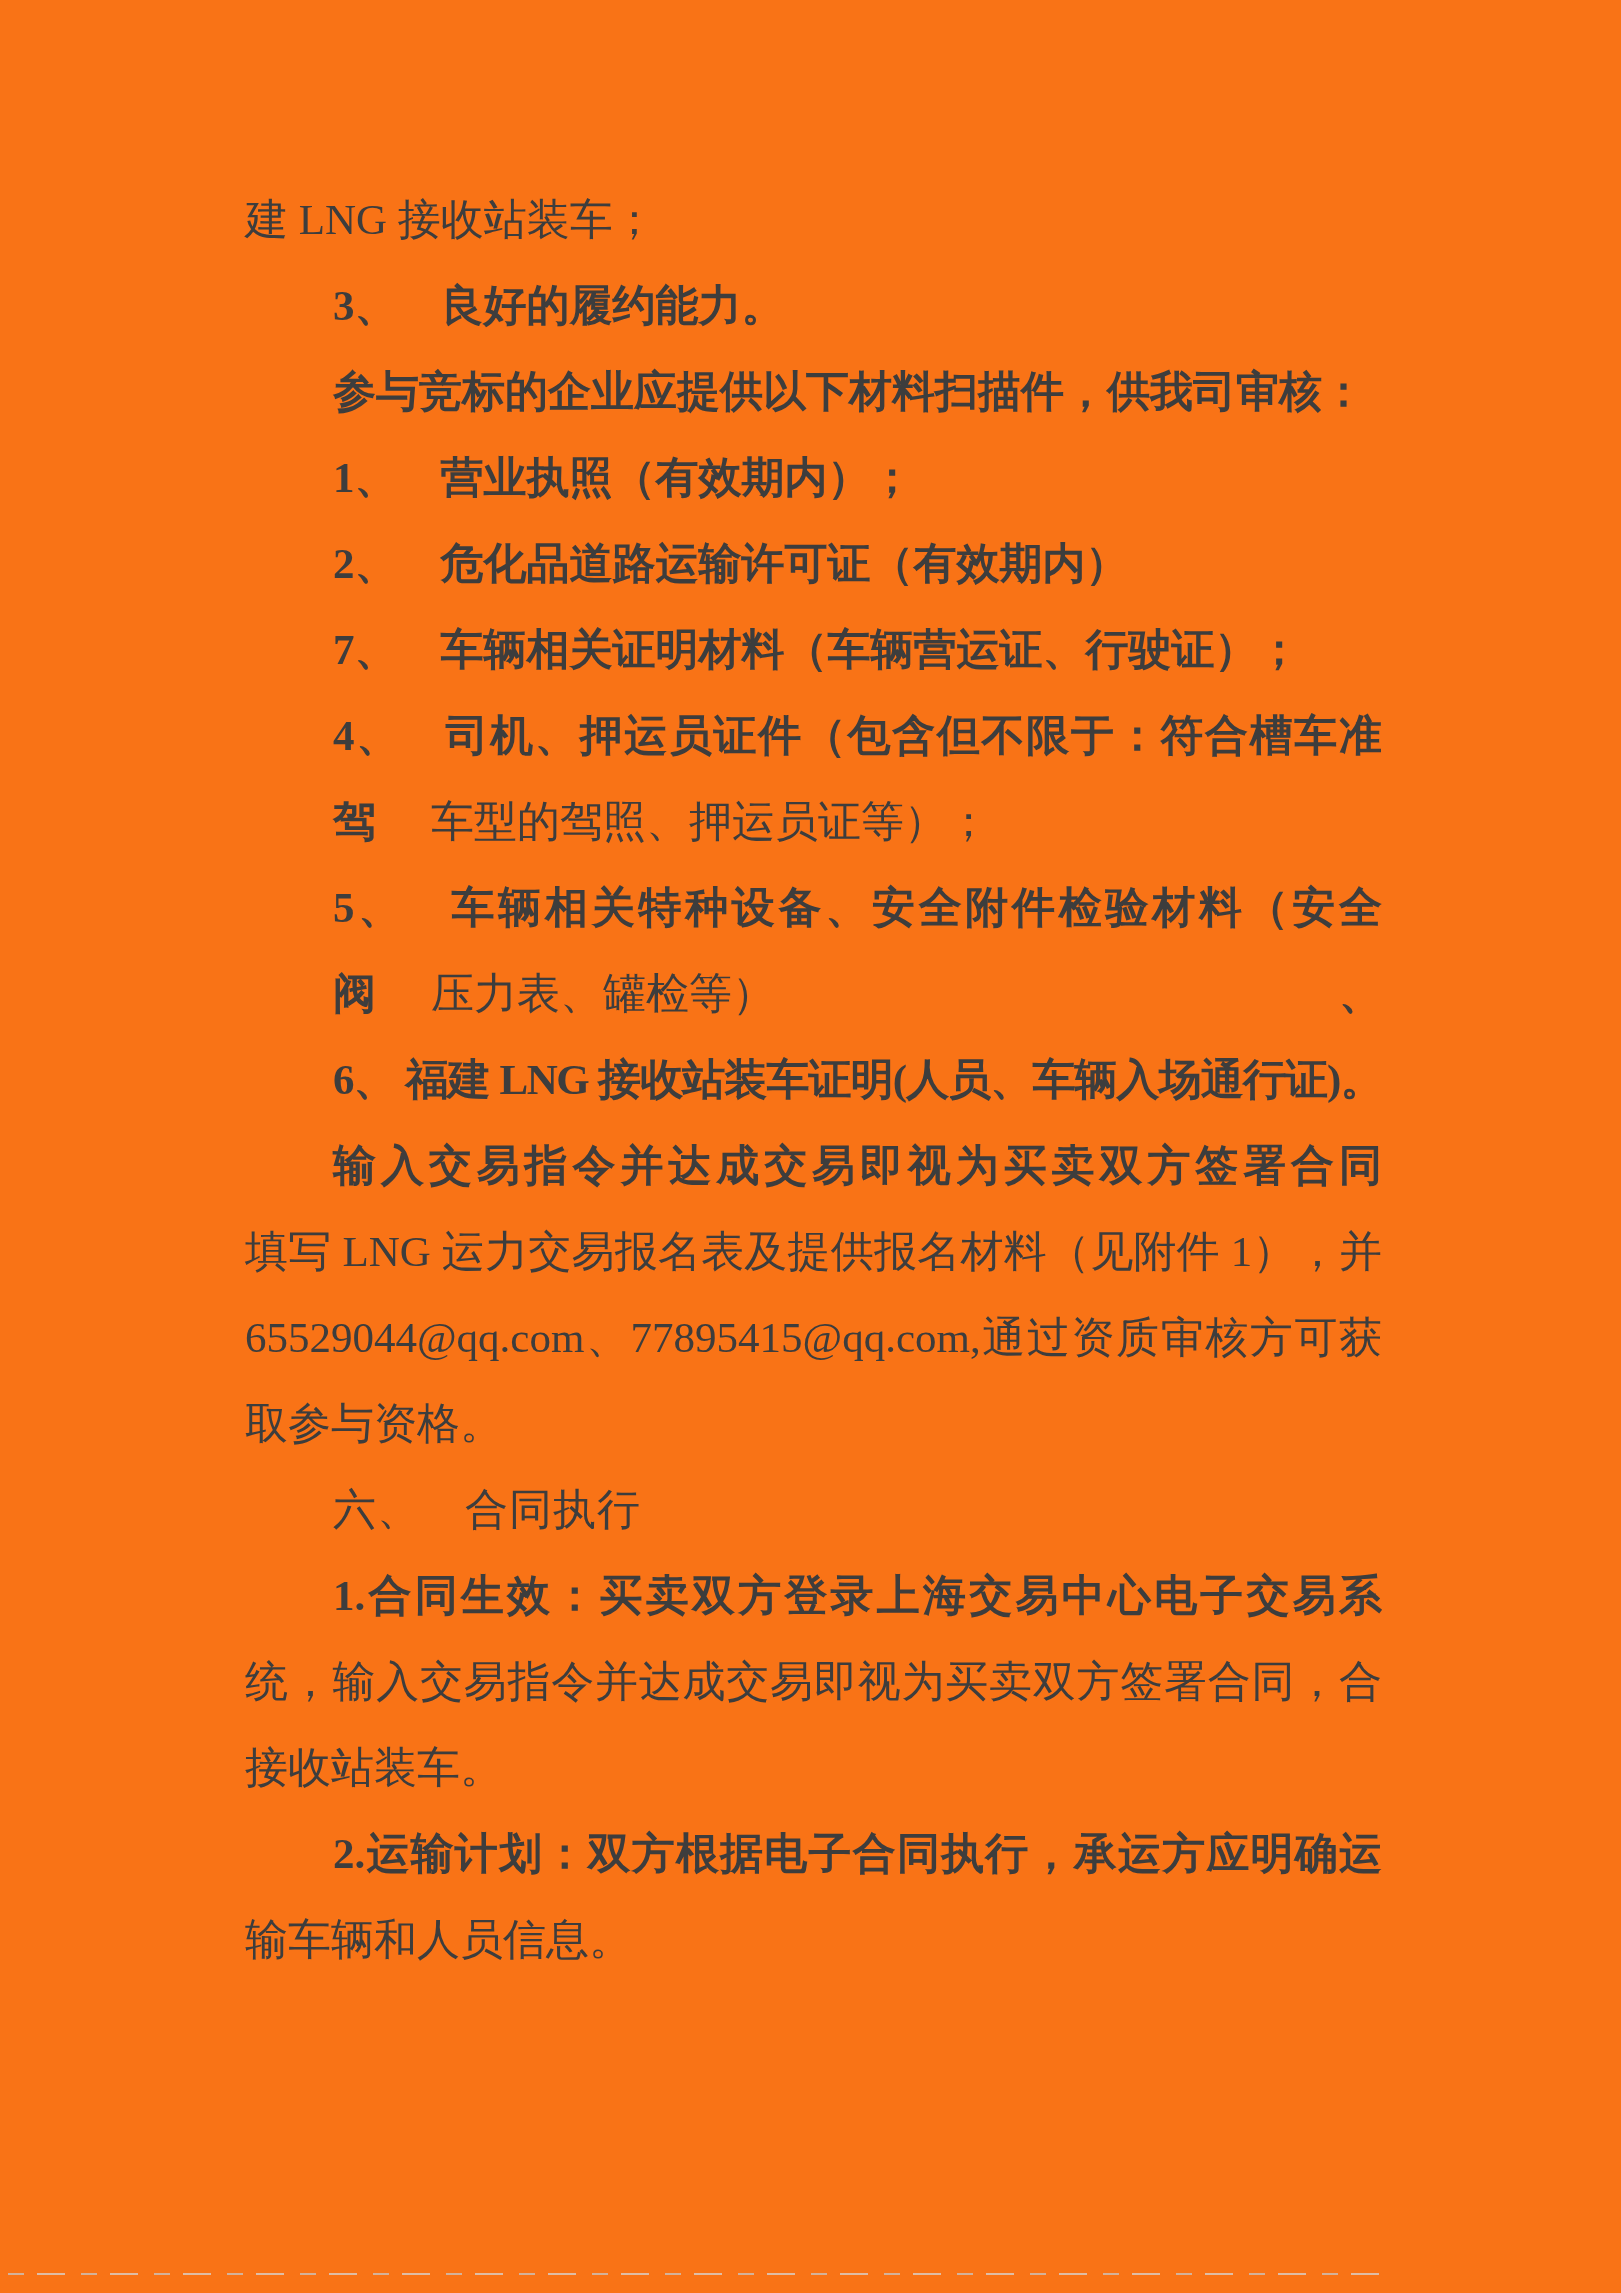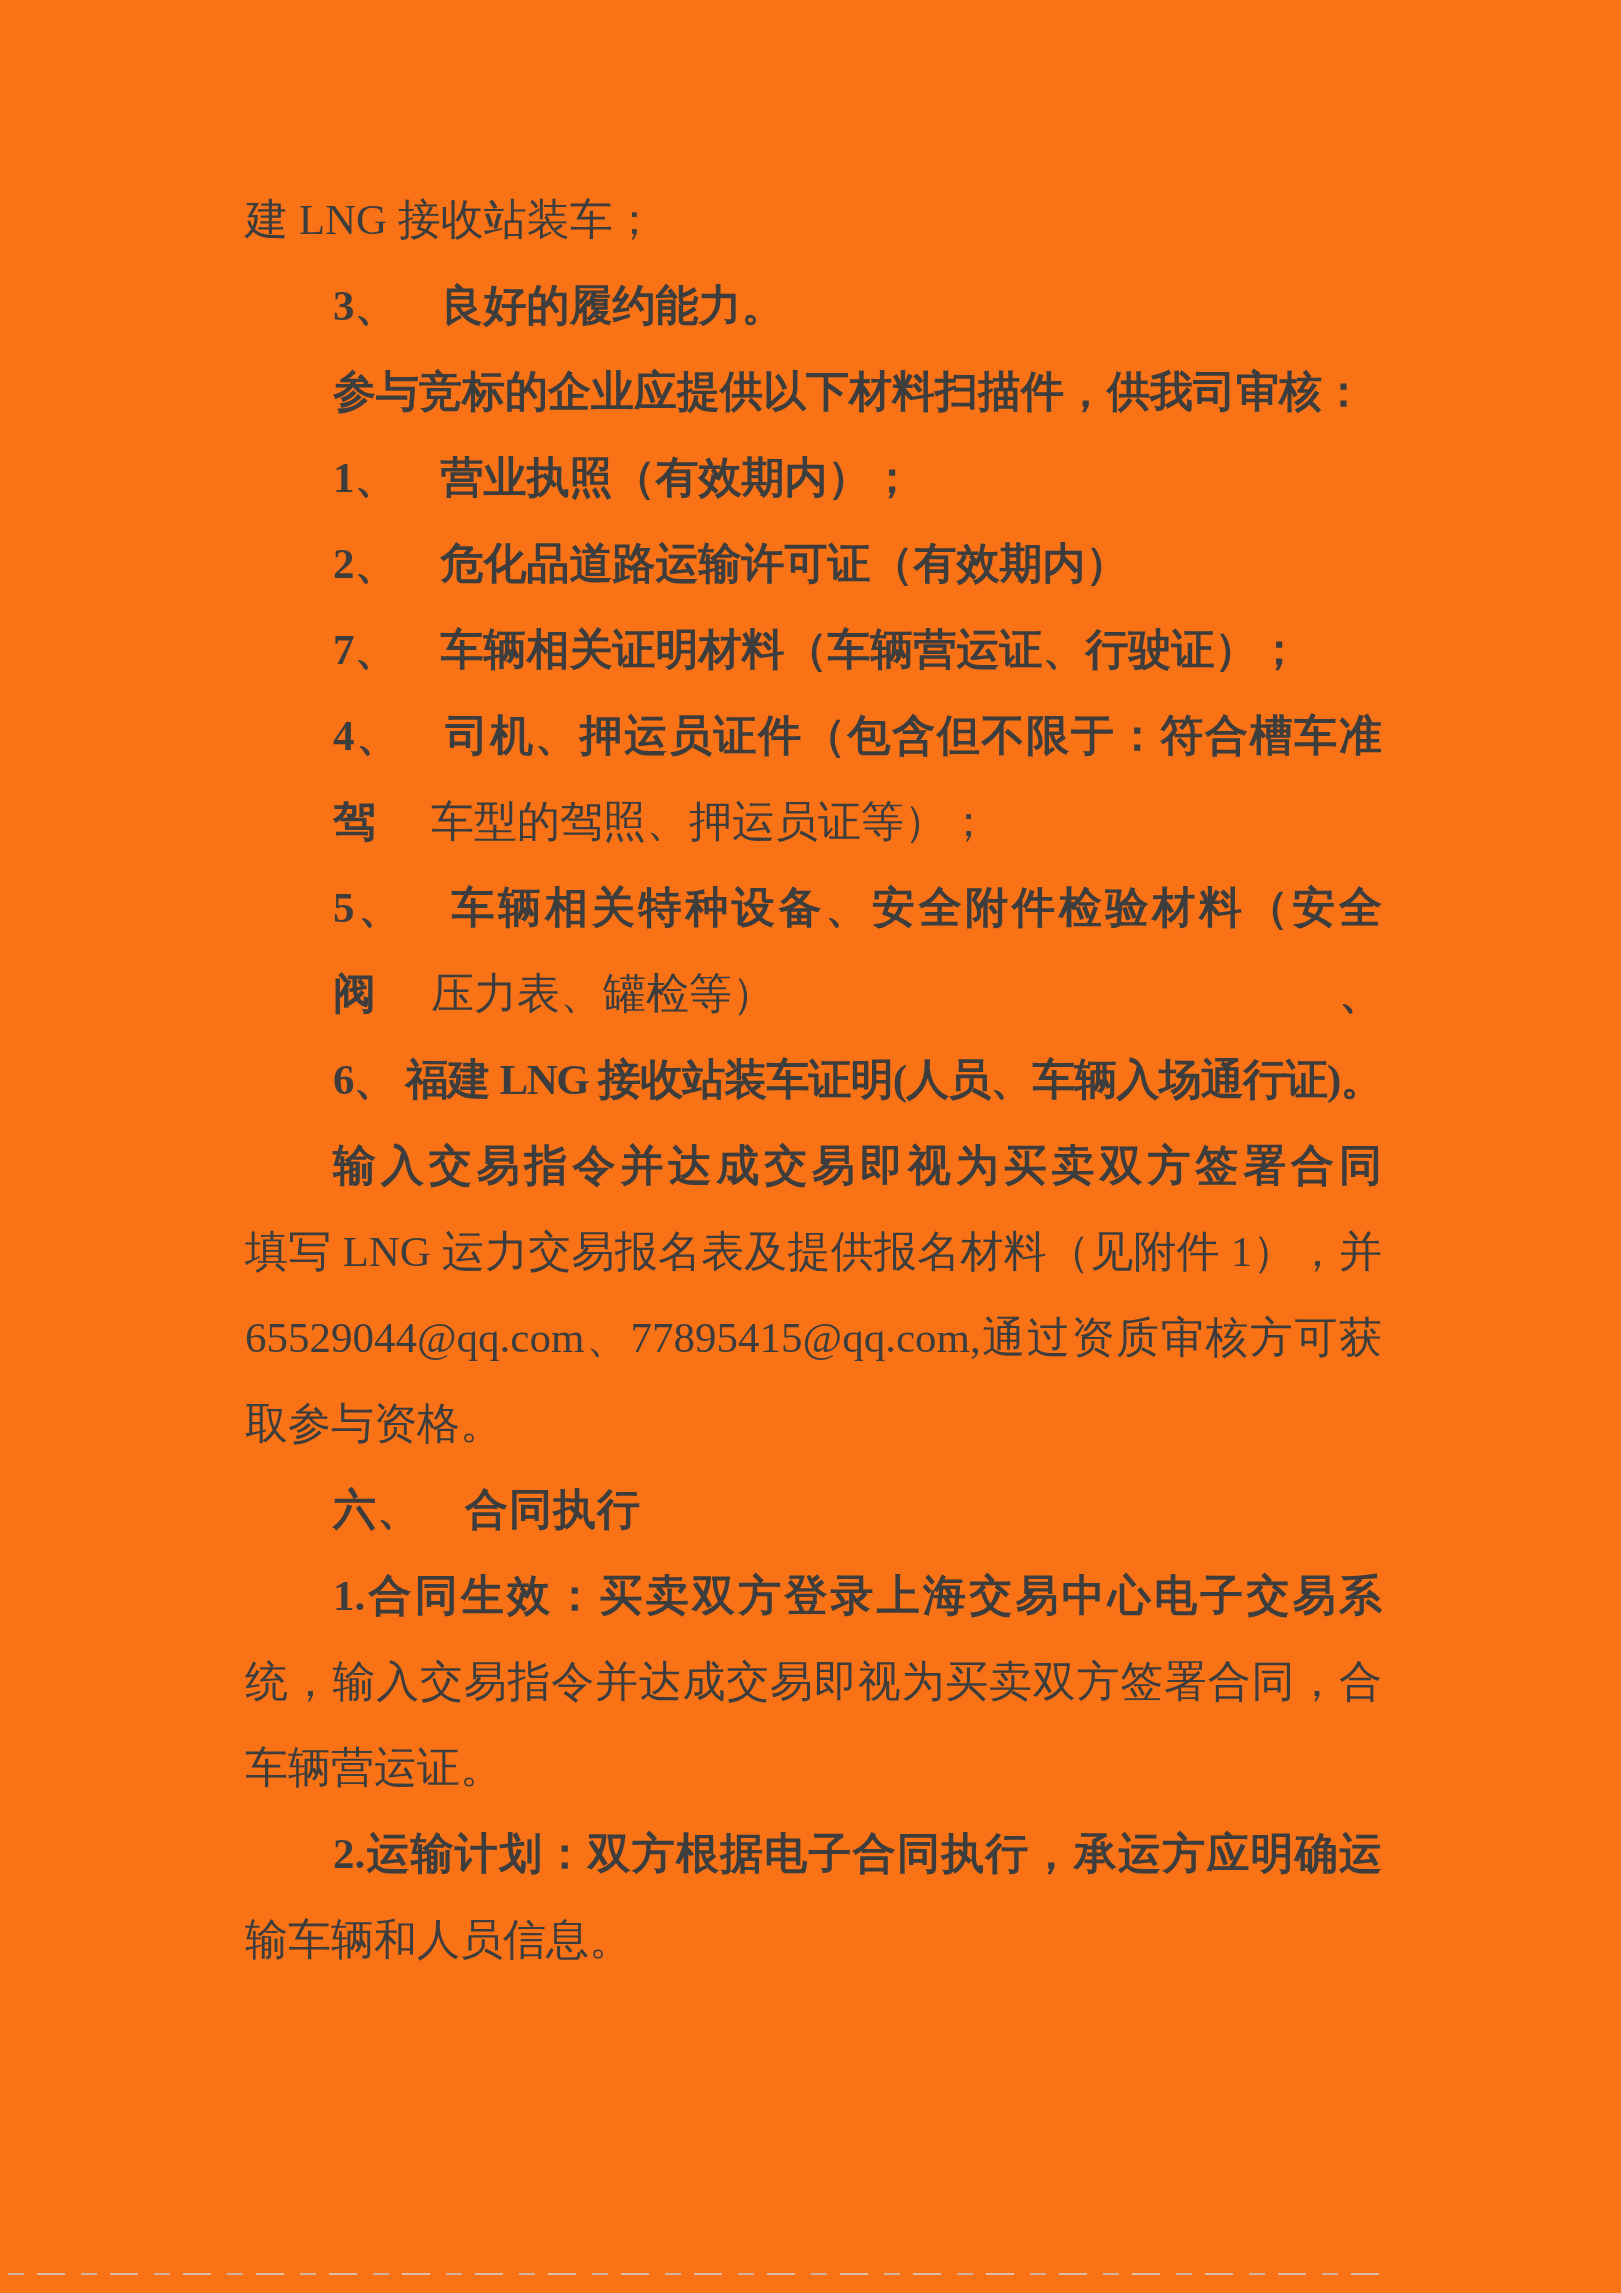--- a/index.html
+++ b/index.html
@@ -30,21 +30,21 @@
     white-space: normal;
     overflow: visible;
     -webkit-font-smoothing: antialiased;
   }
   .ind1 { padding-left: 88px; font-weight: bold; }   
   .ind2 { padding-left: 186px; }  
   .fill {
     text-align: justify;
     text-align-last: justify;
   }
-  .bold { font-weight: 700; letter-spacing: 1px; }
+  .bold { font-weight: 400; letter-spacing: 1px; }
   .tight { letter-spacing: -1.5px; }
   
   .scan-artifact {
     position: absolute;
     left: 7.8px;
     top: 2273px;
     width: 1372px;
     height: 2px;
     background: repeating-linear-gradient(
       90deg,
@@ -73,21 +73,21 @@
     <div class="line ind1 fill">5、　车辆相关特种设备、安全附件检验材料（安全阀、</div>
     <div class="line ind2">压力表、罐检等）</div>
     <div class="line ind1 fill tight">6、 福建 LNG 接收站装车证明(人员、车辆入场通行证)。</div>
     <div class="line ind1 fill">输入交易指令并达成交易即视为买卖双方签署合同</div>
     <div class="line fill">填写 LNG 运力交易报名表及提供报名材料（见附件 1），并</div>
     <div class="line fill">65529044@qq.com、77895415@qq.com,通过资质审核方可获</div>
     <div class="line">取参与资格。</div>
     <div class="line ind1 bold">六、　合同执行</div>
     <div class="line ind1 fill">1.合同生效：买卖双方登录上海交易中心电子交易系</div>
     <div class="line fill">统，输入交易指令并达成交易即视为买卖双方签署合同，合</div>
-    <div class="line">车辆营运证。</div>
+    <div class="line">接收站装车。</div>
     <div class="line ind1 fill">2.运输计划：双方根据电子合同执行，承运方应明确运</div>
     <div class="line">输车辆和人员信息。</div>
 
   </div>
 
   <div class="scan-artifact"></div>
 </div>
 
 
 </body></html>

